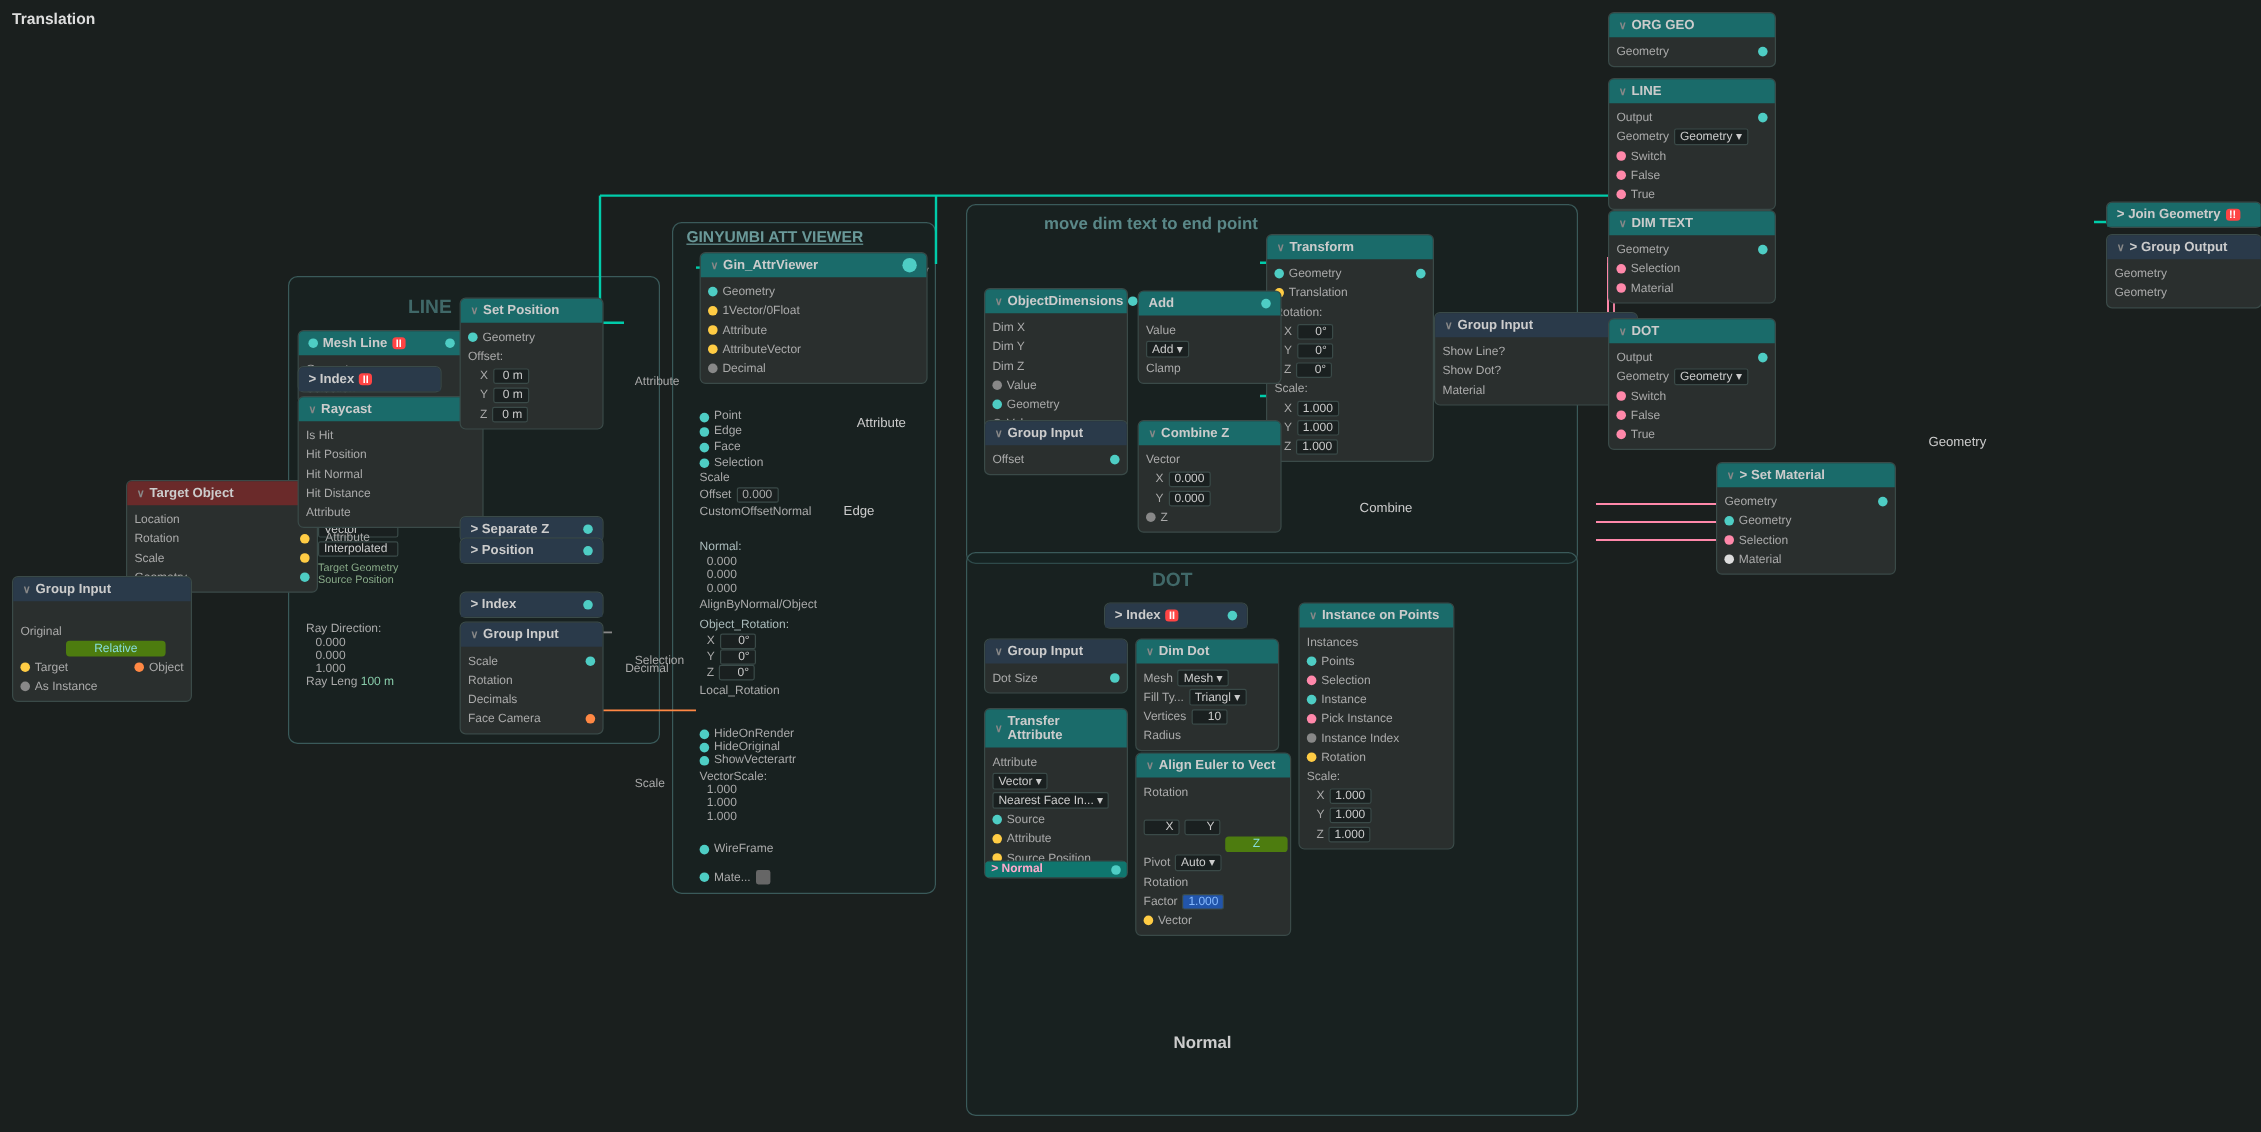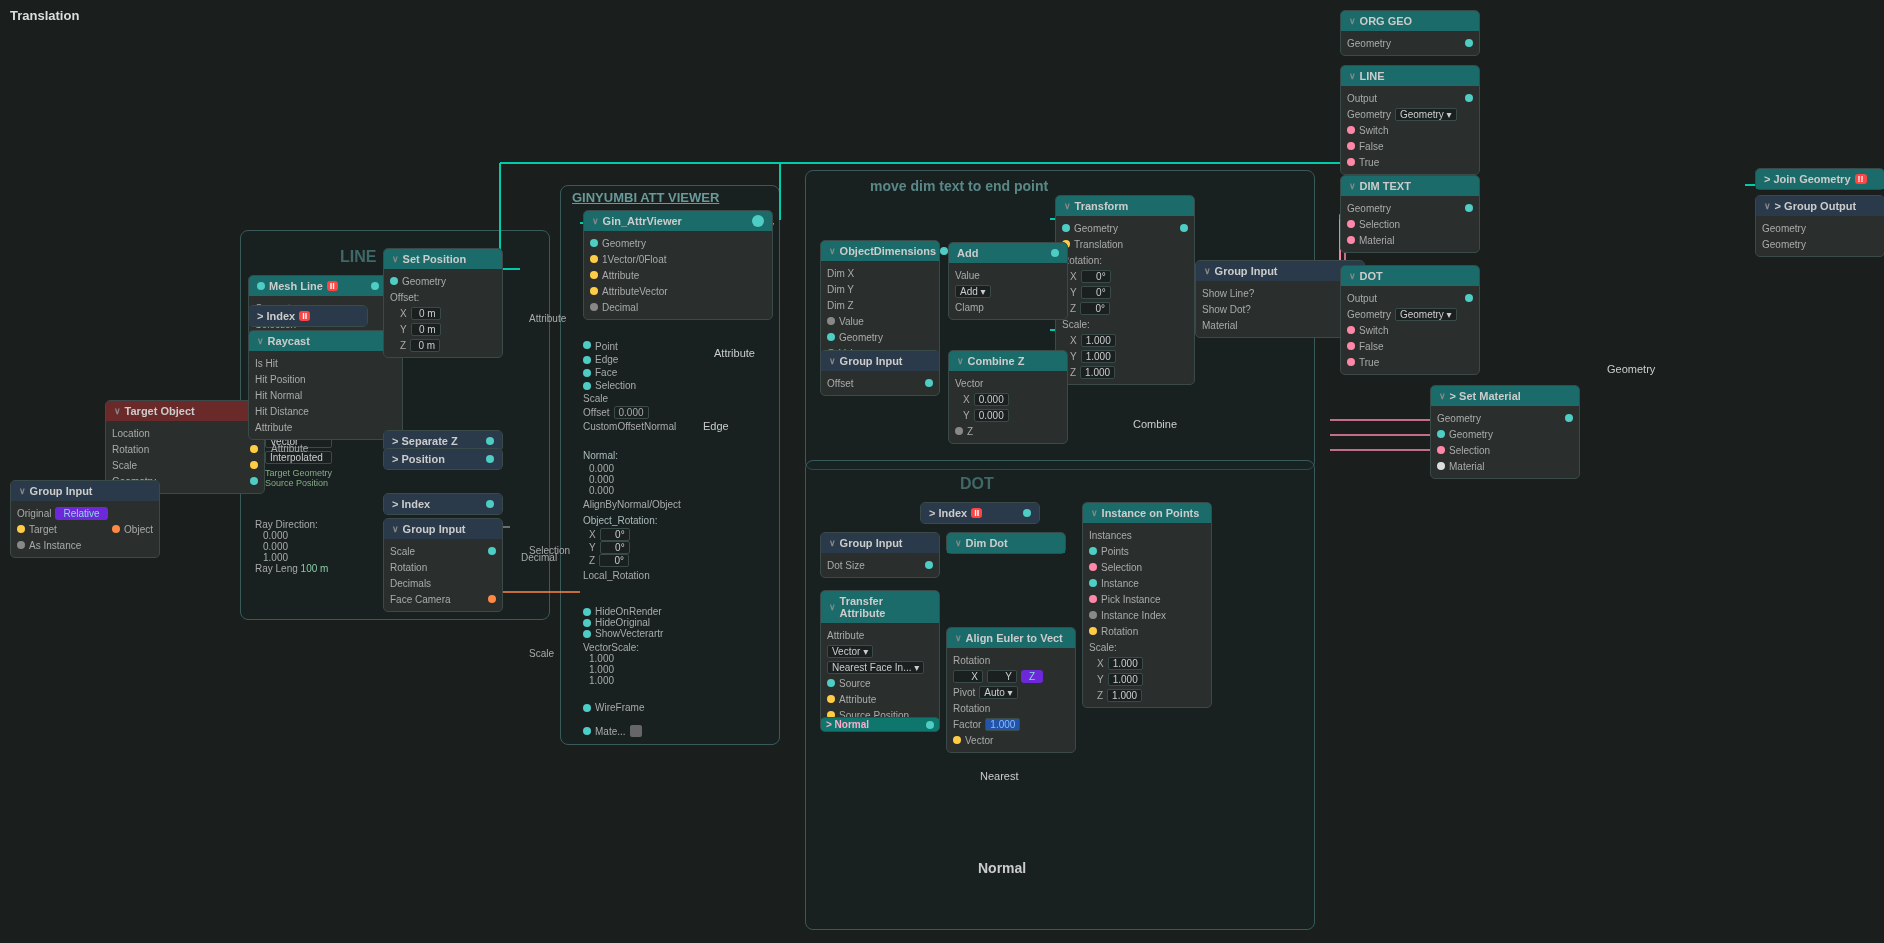--- a/index.html
+++ b/index.html
@@ -109,25 +109,26 @@
       z-index: 1;
     }
     .node { z-index: 2; }
     .highlight-box {
       position: absolute;
       border: 1px solid #3a5a5a;
       border-radius: 8px;
       background: rgba(20,40,40,0.3);
     }
     .active-btn {
-      background: #6d28d9;
+      background: #4d7c0f;
       border-radius: 3px;
-      padding: 1px 8px;
+      padding: 1px 23px;
       color: #88dddd;
       font-size: 10px;
+      margin-top: 28px;
     }
     .pink-btn {
       background: #884466;
       border-radius: 3px;
       padding: 1px 5px;
       color: #ffaacc;
       font-size: 10px;
     }
   </style>
 </head>
@@ -556,21 +557,21 @@
       <span class="val-text">AttributeVector</span>
     </div>
     <div class="node-row">
       <span class="socket gray-s"></span>
       <span class="val-text">Decimal</span>
     </div>
   </div>
 </div>
 
 <div style="position:absolute;left:583px;top:340px;font-size:10px;color:#aaa;">
-  <div style="display:flex;align-items:flex-start;gap:4px;padding:1px 0;">
+  <div style="display:flex;align-items:flex-end;gap:4px;padding:1px 0;">
     <span style="width:8px;height:8px;background:#4ecdc4;border-radius:50%;display:inline-block;"></span>
     <span>Point</span>
   </div>
   <div style="display:flex;align-items:center;gap:4px;padding:1px 0;">
     <span style="width:8px;height:8px;background:#4ecdc4;border-radius:50%;display:inline-block;"></span>
     <span>Edge</span>
   </div>
   <div style="display:flex;align-items:center;gap:4px;padding:1px 0;">
     <span style="width:8px;height:8px;background:#4ecdc4;border-radius:50%;display:inline-block;"></span>
     <span>Face</span>
@@ -818,20 +819,37 @@
       <span class="socket teal-s socket-right"></span>
     </div>
   </div>
 </div>
 
 <div class="node" style="left:946px;top:532px;width:115px;">
   <div class="node-header teal">
     <span class="collapse-arrow">∨</span>
     <span>Dim Dot</span>
   </div>
+  <div class="node-body">
+    <div class="node-row">
+      <span class="val-text">Mesh</span>
+      <span class="dropdown">Mesh ▾</span>
+    </div>
+    <div class="node-row">
+      <span class="val-text">Fill Ty...</span>
+      <span class="dropdown">Triangl ▾</span>
+    </div>
+    <div class="node-row">
+      <span class="val-text">Vertices</span>
+      <span class="val-box">10</span>
+    </div>
+    <div class="node-row">
+      <span class="val-text">Radius</span>
+    </div>
+  </div>
 </div>
 
 <div class="node" style="left:820px;top:590px;width:120px;">
   <div class="node-header teal">
     <span class="collapse-arrow">∨</span>
     <span>Transfer Attribute</span>
   </div>
   <div class="node-body">
     <div class="node-row">
       <span class="val-text">Attribute</span>

